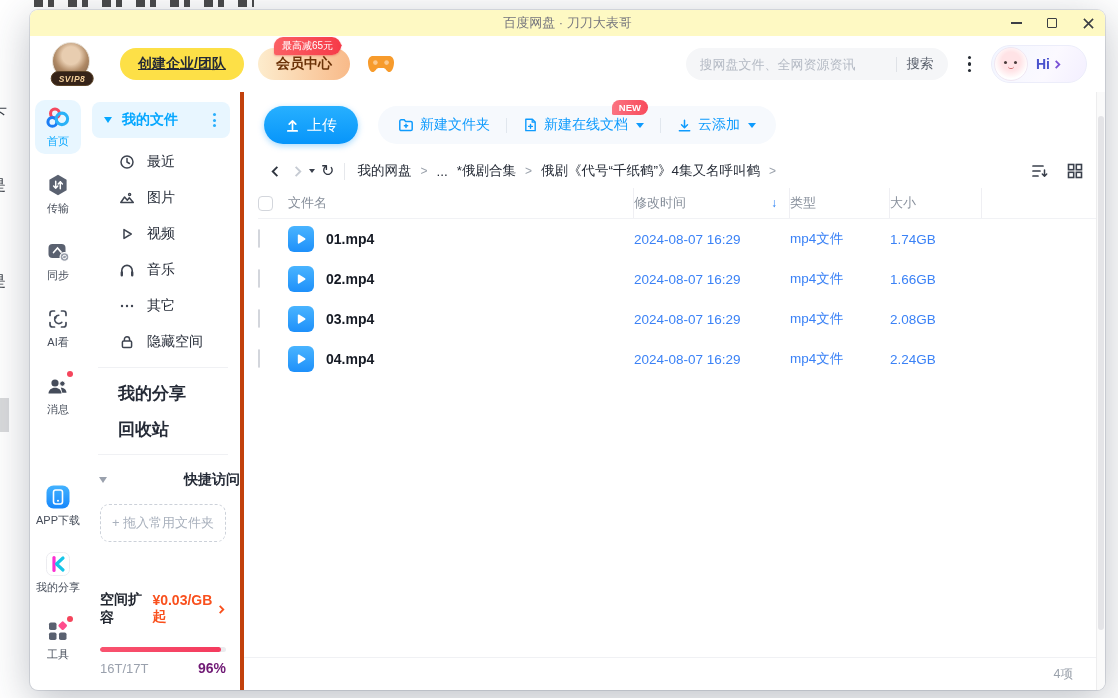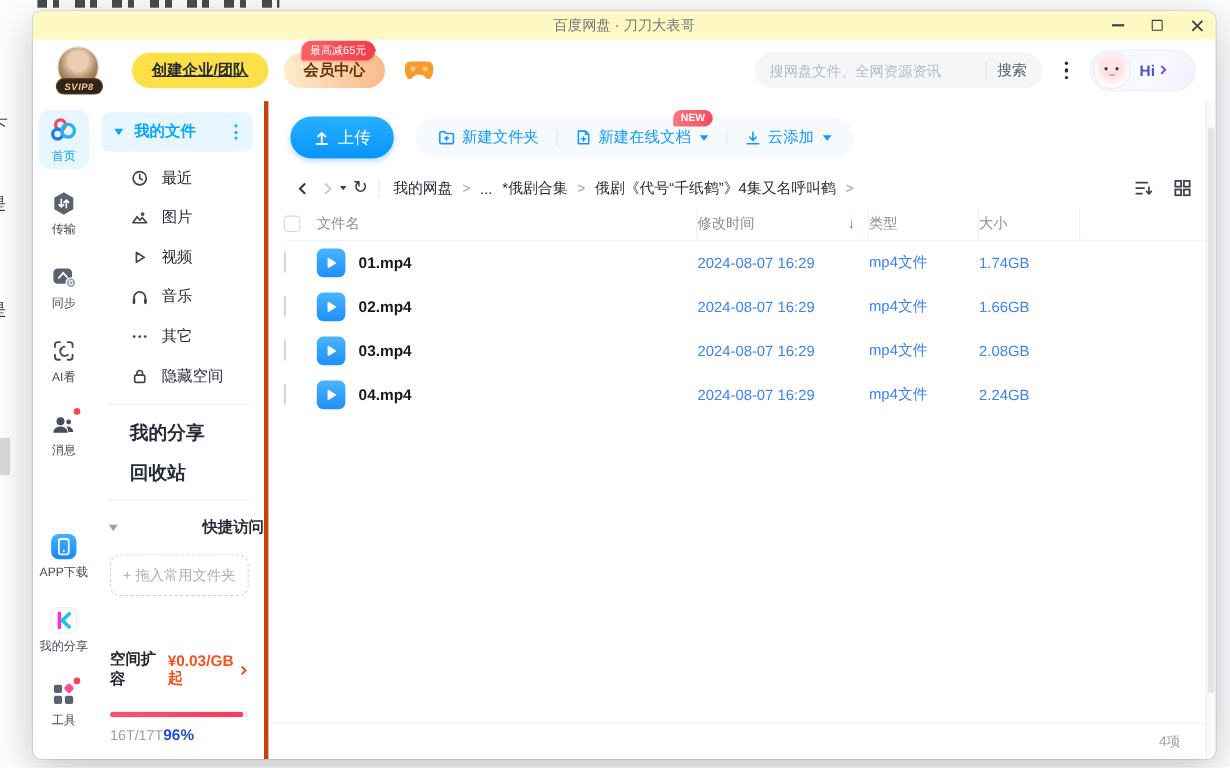--- a/index.html
+++ b/index.html
@@ -89,23 +89,23 @@
   .drop-box { margin:6px 14px; height:38px; border:1.6px dashed #ccd1d9; border-radius:9px; display:flex; align-items:center; justify-content:center;
     font-size:13px; color:#a9b1bd; cursor:pointer; }
   .side-bottom-spacer { flex:1; }
   .storage { padding:0 14px 14px; }
   .storage-line1 { display:flex; align-items:center; font-size:14px; margin-bottom:20px; cursor:pointer; }
   .storage-title { font-weight:bold; color:#21262f; margin-right:5px; }
   .storage-price { font-weight:bold; color:#f9501d; }
   .storage-arrow svg { width:9px; height:9px; stroke:#f9501d; stroke-width:2; margin-left:2px; }
   .progress-track { height:5px; border-radius:3px; background:#ebebee; overflow:hidden; margin-bottom:8px; }
   .progress-fill { height:100%; border-radius:3px; background:linear-gradient(90deg,#f9536f,#f43b5e); }
-  .storage-line2 { display:flex; align-items:center; justify-content:flex-start; }
+  .storage-line2 { display:flex; align-items:center; justify-content:space-between; }
   .usage { font-size:13px; color:#9aa1ad; }
-  .percent { font-size:14px; font-weight:bold; color:#1d4ed8; }
+  .percent { font-size:14px; font-weight:bold; color:#701a75; }
 
   
   .main { flex:1; position:relative; display:flex; flex-direction:column; min-width:0; }
   .toolbar { display:flex; align-items:center; padding:14px 20px 10px; }
   .upload-btn { width:94px; height:38px; border-radius:20px; background:linear-gradient(180deg,#27b0ff,#0795fa); color:#fff;
     display:flex; align-items:center; justify-content:center; gap:7px; font-size:15px; cursor:pointer; box-shadow:0 2px 6px rgba(10,150,250,.35); }
   .tool-group { margin-left:20px; height:38px; background:#f6f9fd; border-radius:20px; display:flex; align-items:center; padding:0 20px; }
   .tool-item { display:flex; align-items:center; gap:6px; font-size:14px; color:#0f9bfd; cursor:pointer; position:relative; white-space:nowrap; }
   .tool-sep { width:1px; height:15px; background:#e1e7ee; margin:0 16px; }
   .caret-down { width:0; height:0; border-left:4px solid transparent; border-right:4px solid transparent; border-top:5px solid #0f9bfd; margin-left:2px; }

